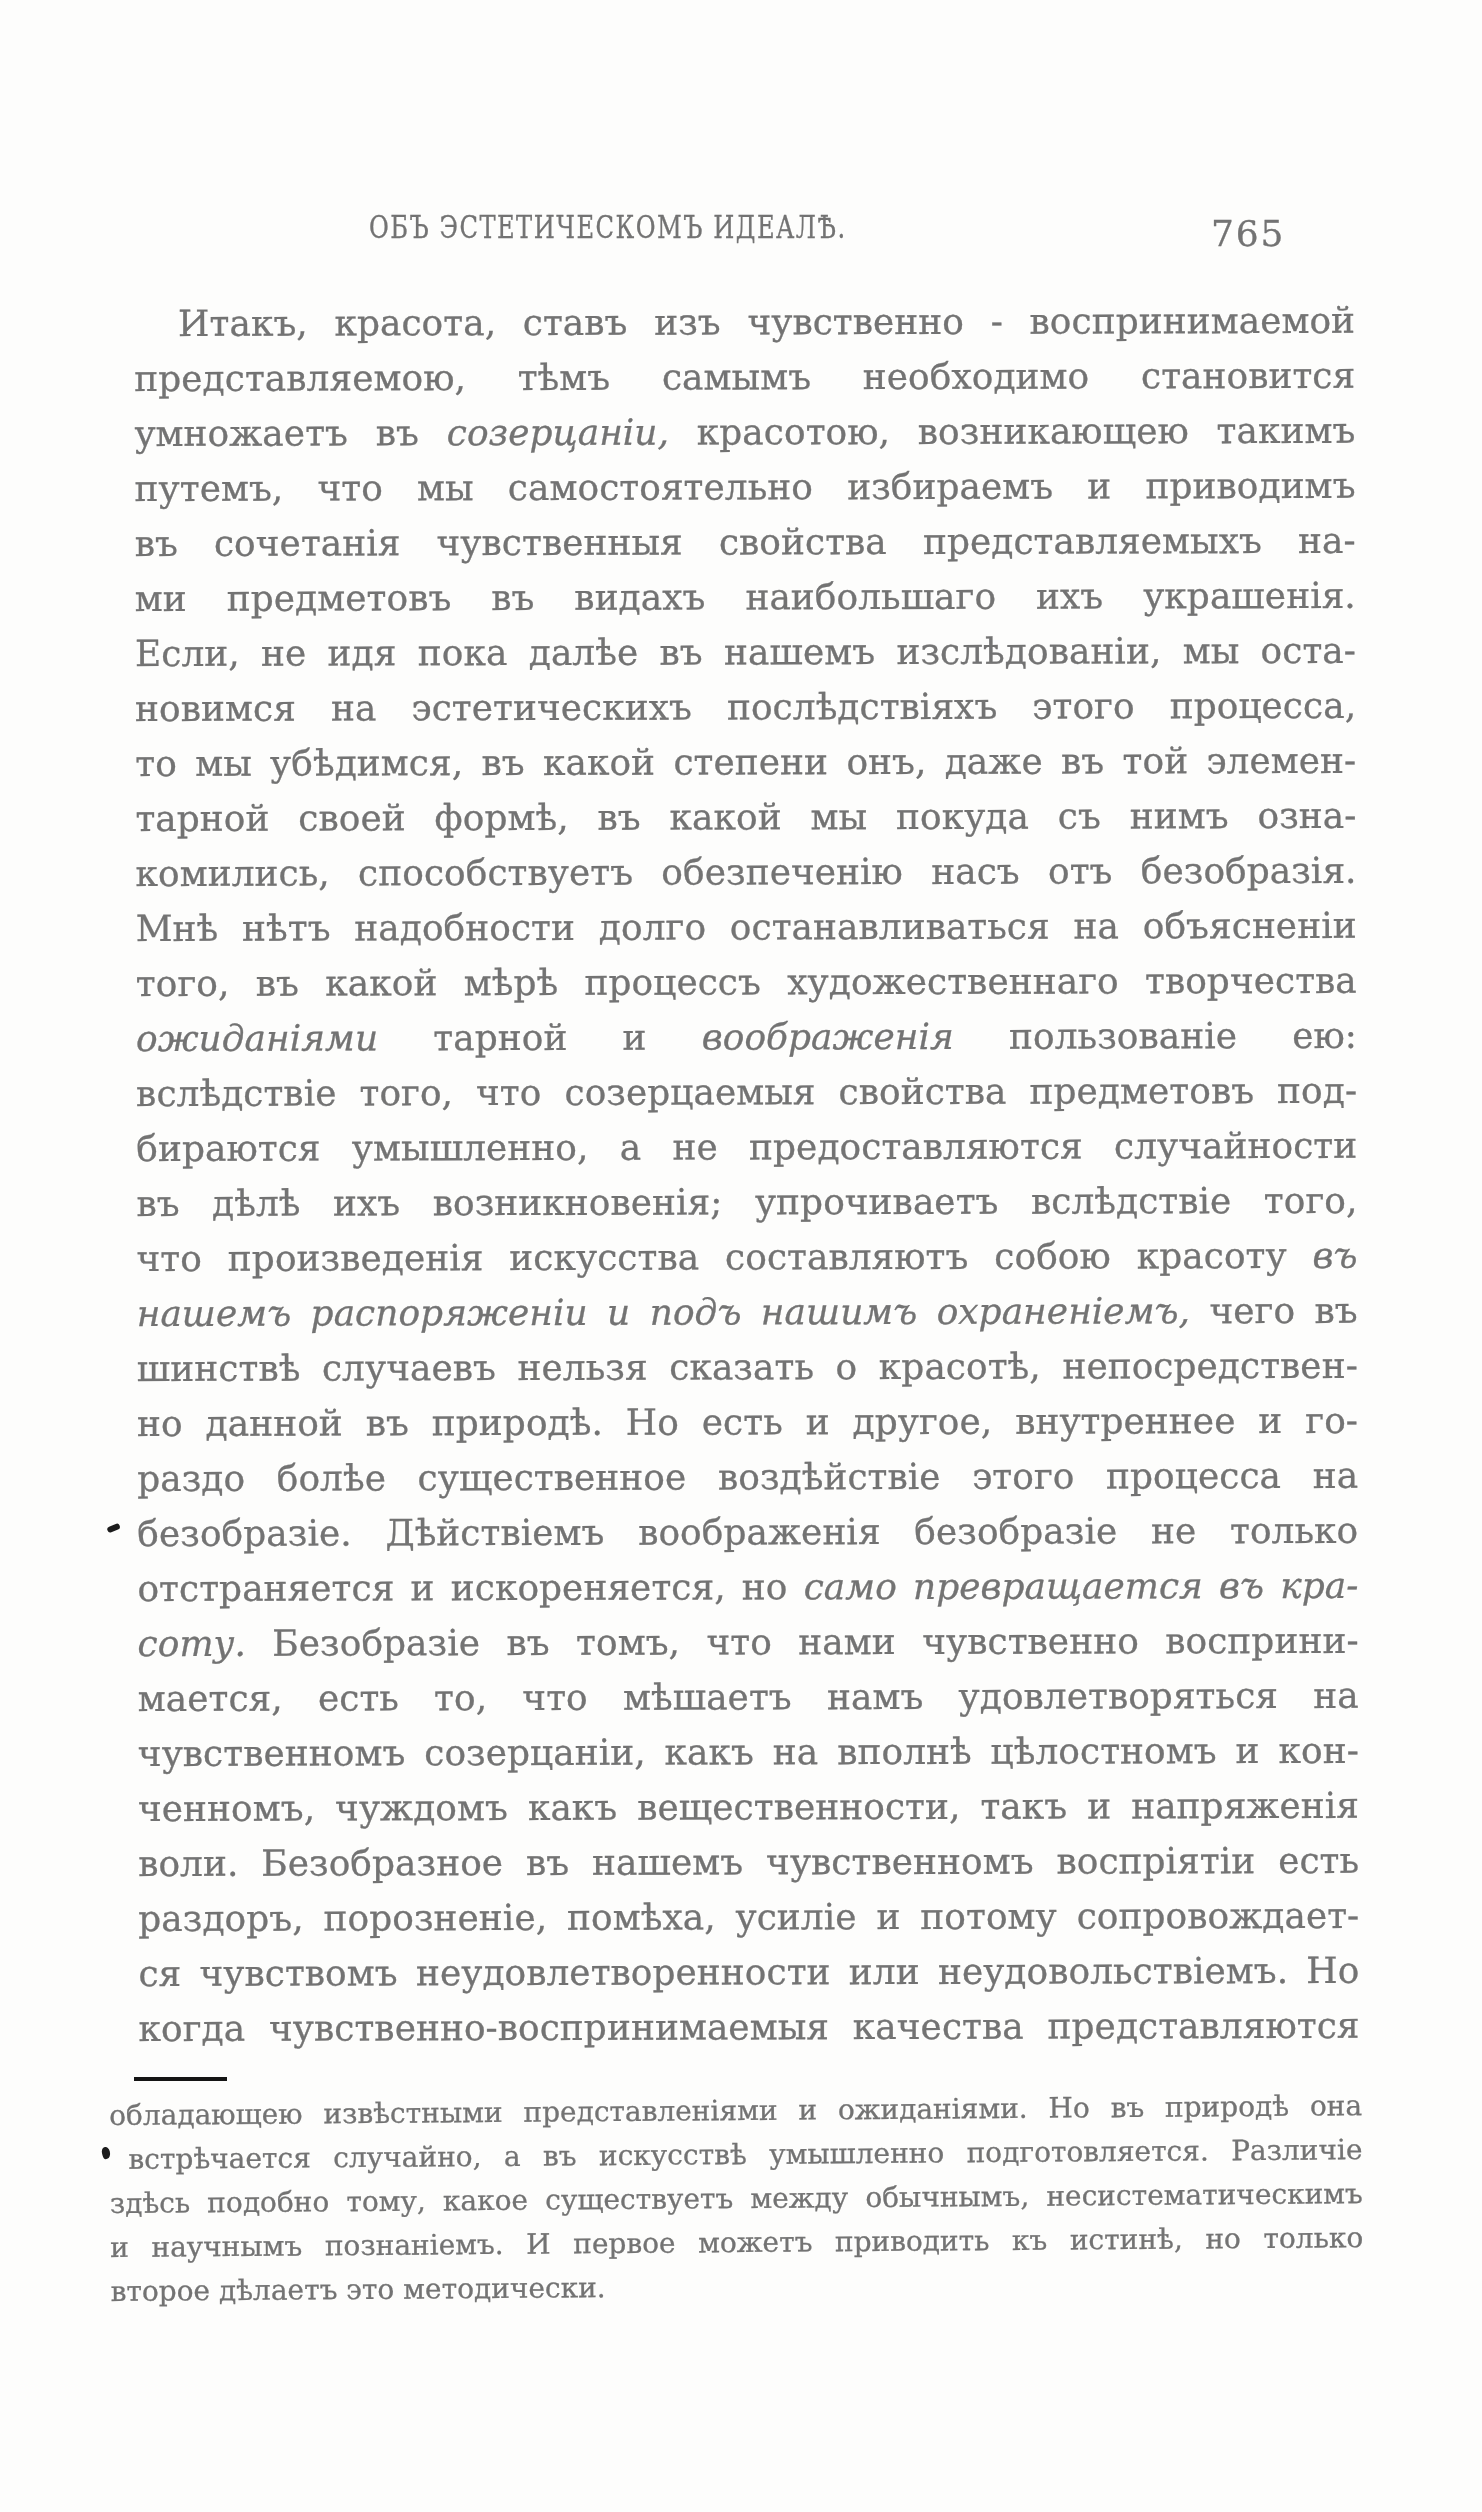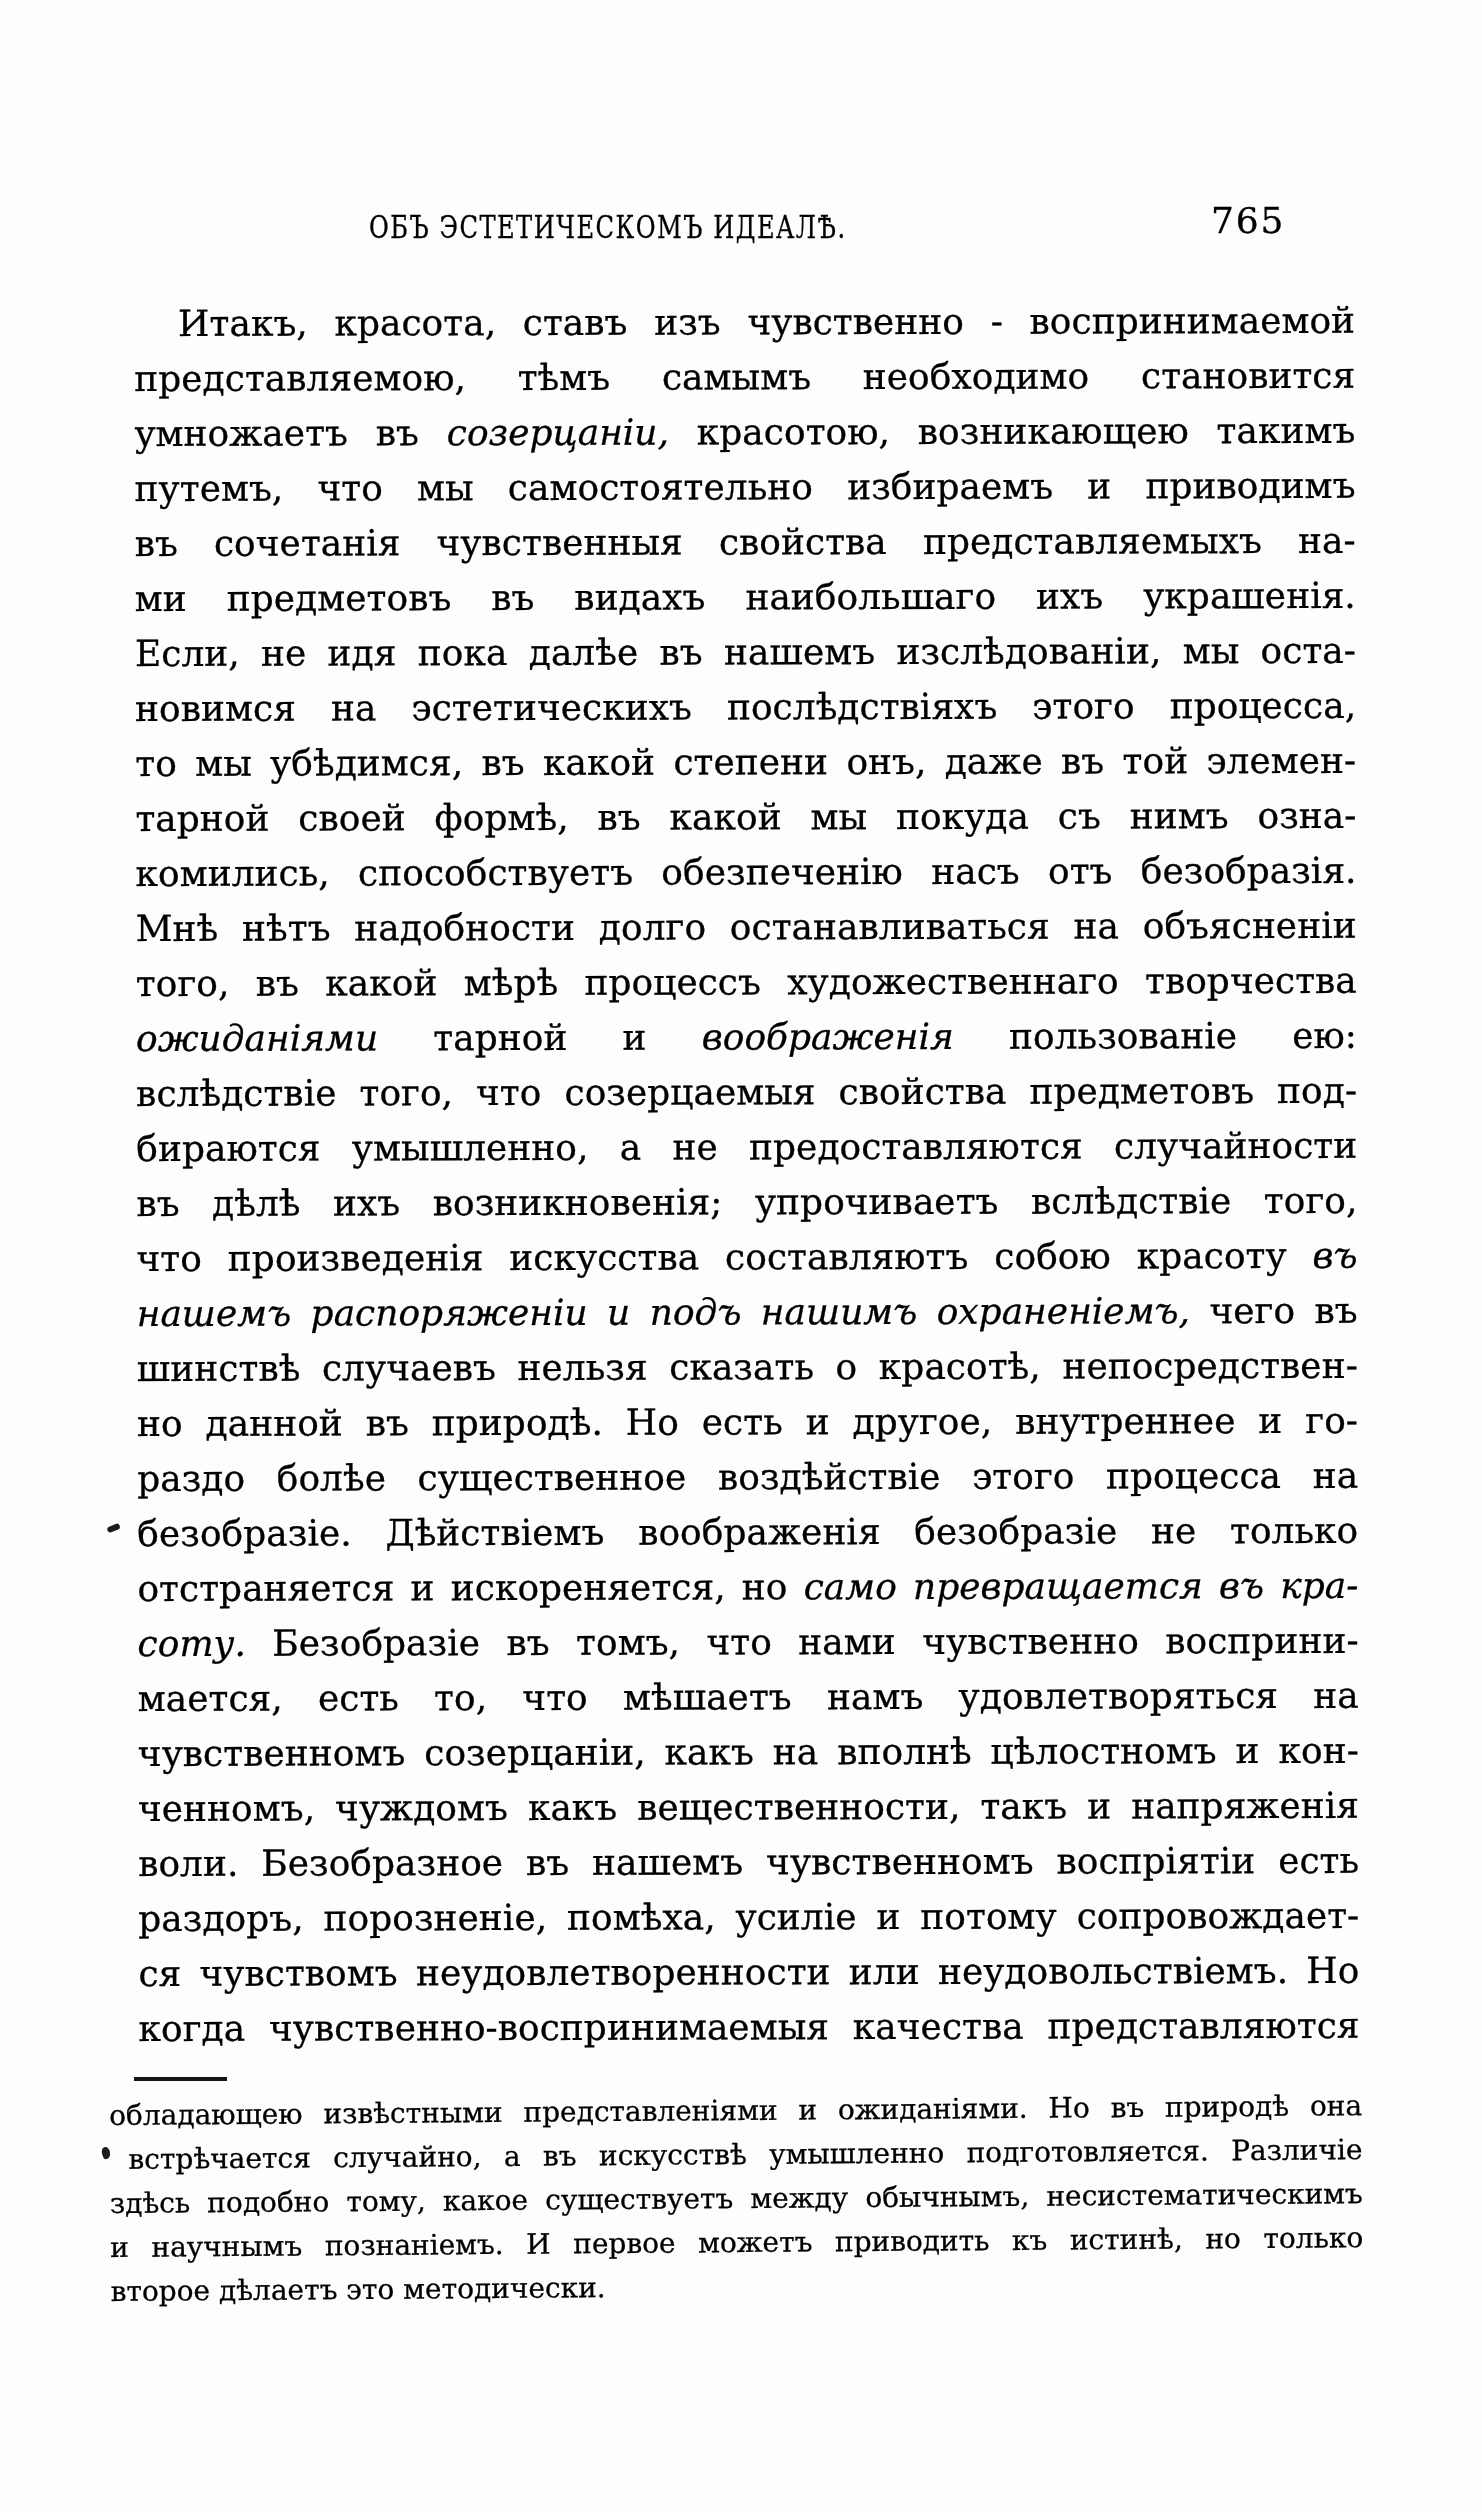--- a/index.html
+++ b/index.html
@@ -1,21 +1,21 @@
 <!DOCTYPE html>
 <html><head>
 <meta charset="utf-8">
 <style>
   html, body { margin: 0; padding: 0; background: #ffffff; }
   .page {
     position: relative;
     width: 1483px;
     height: 2512px;
     background: #fdfdfc;
-    color: #000000;
+    color: #737373;
     font-family: "DejaVu Serif", "Liberation Serif", serif;
     overflow: hidden;
     -webkit-text-stroke: 0.3px;
   }
   .running-header {
     position: absolute;
     left: 0; top: 0; right: 0;
     height: 267px;
   }
   .page-title {
@@ -24,21 +24,21 @@
     top: 209px;
     font-size: 31px;
     letter-spacing: 1.9px;
     white-space: nowrap;
     transform: scale(0.78, 1);
     transform-origin: 0 0;
   }
   .page-number {
     position: absolute;
     left: 1211px;
-    top: 200px;
+    top: 213px;
     font-size: 36px;
     letter-spacing: 1.9px;
   }
   .main-text {
     position: absolute;
     left: 134px;
     top: 296px;
     width: 1221px;
     transform: rotate(-0.15deg);
     transform-origin: 0 0;

